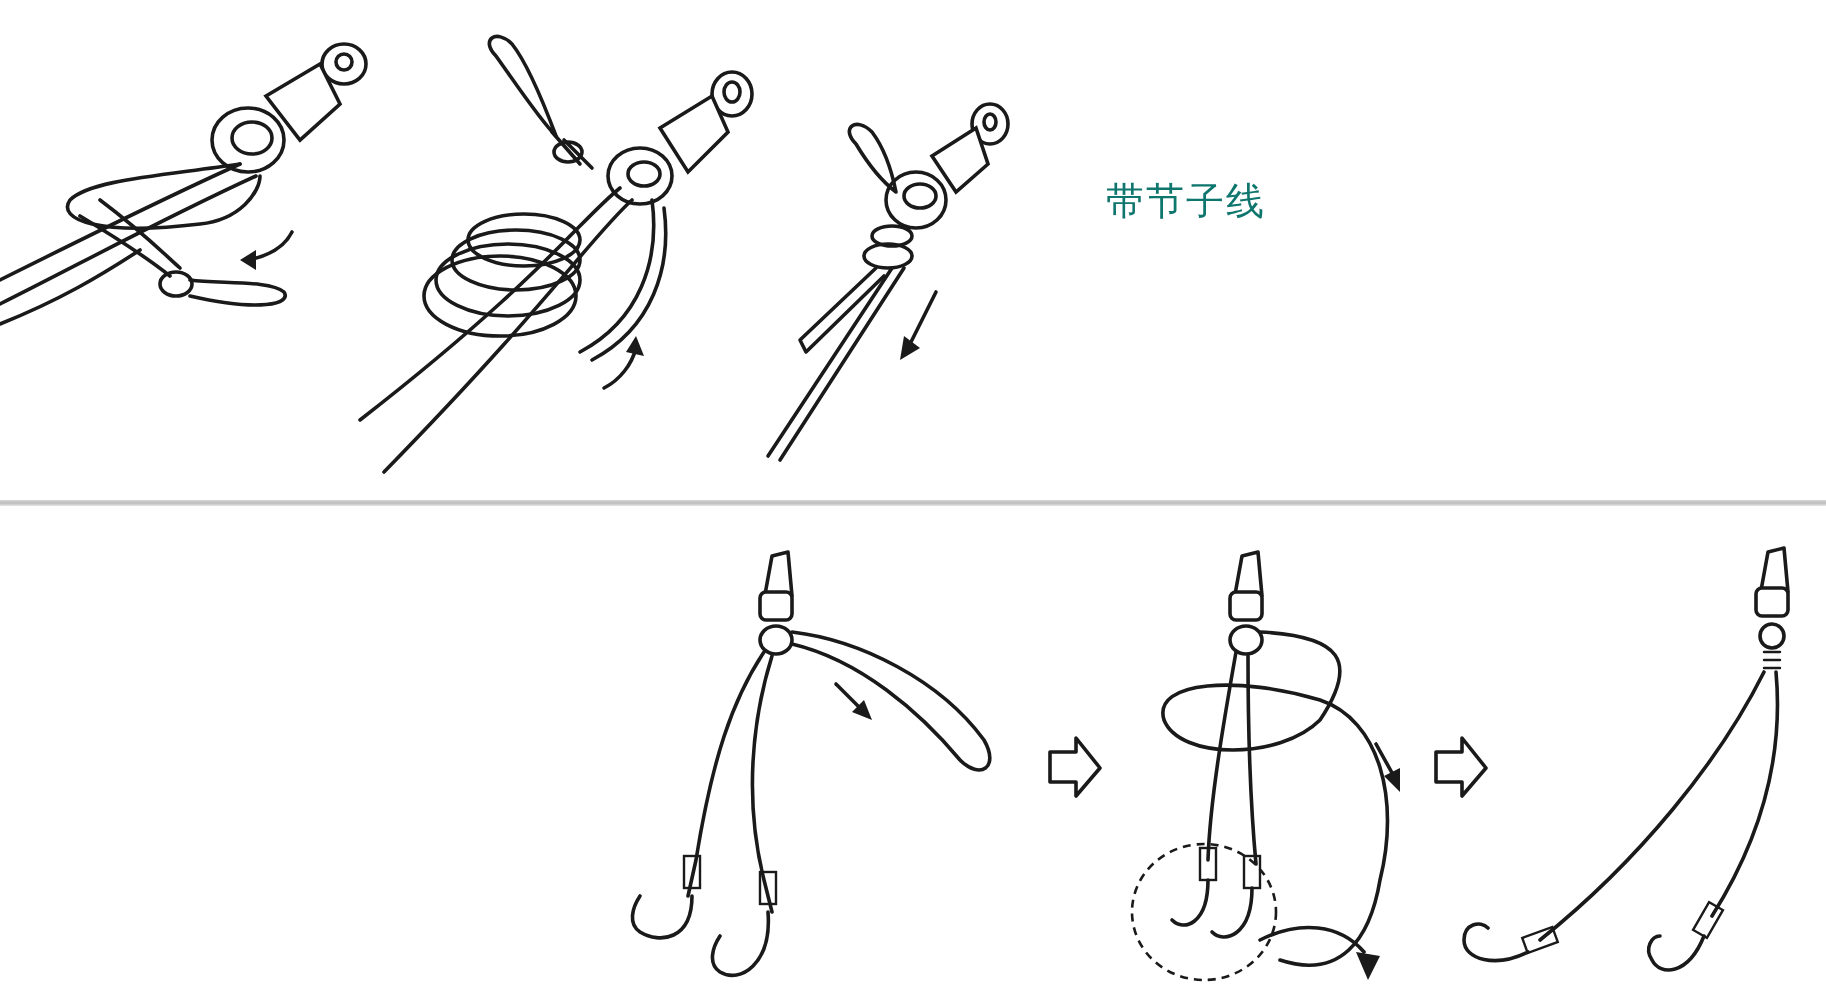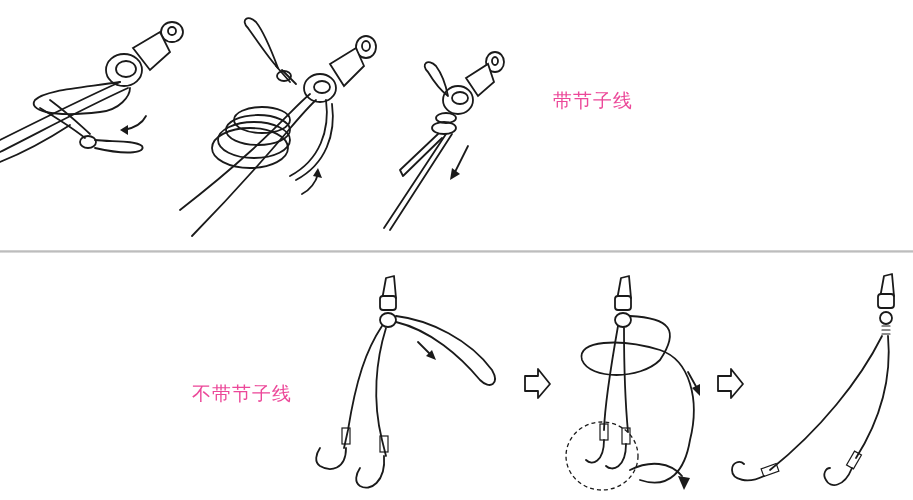--- a/index.html
+++ b/index.html
@@ -3,21 +3,21 @@
   <meta charset="utf-8">
   <style>
     html, body { margin: 0; padding: 0; background: #ffffff; }
     body { width: 913px; height: 500px; position: relative; overflow: hidden;
            font-family: "DejaVu Sans", "Liberation Sans", sans-serif; }
     .panel { position: absolute; left: 0; width: 913px; }
     .panel-top { top: 0; height: 250px; }
     .panel-bottom { top: 255px; height: 245px; }
     .divider { position: absolute; left: 0; top: 250px; width: 913px; height: 3px;
                background: linear-gradient(#d8d8d8, #bdbdbd, #e6e6e6); }
-    .label { position: absolute; font-size: 19px; color: #ec4899; letter-spacing: 1px; white-space: nowrap; }
+    .label { position: absolute; font-size: 19px; color: #0f766e; letter-spacing: 1px; white-space: nowrap; }
     .label-top { left: 553px; top: 88px; }
     .label-bottom { left: 192px; top: 381px; }
     svg { position: absolute; left: 0; top: 0; }
     .ln { fill: none; stroke: #1a1a1a; stroke-width: 1.8; stroke-linecap: round; stroke-linejoin: round; }
     .ln2 { fill: none; stroke: #1a1a1a; stroke-width: 1.2; stroke-linecap: round; }
     .dash { fill: none; stroke: #1a1a1a; stroke-width: 1.3; stroke-dasharray: 4 3; }
     .fillw { fill: #fff; stroke: #1a1a1a; stroke-width: 1.8; }
     .arrowhead { fill: #1a1a1a; }
   </style>
 </head>
@@ -144,14 +144,13 @@
       <ellipse class="ln" cx="886" cy="318" rx="6" ry="6"></ellipse>
       <path class="ln2" d="M882 326 L890 326 M882 330 L890 330 M882 334 L890 334"></path>
       <path class="ln" d="M882 336 C860 380 820 430 770 470"></path>
       <path class="ln" d="M888 336 C892 380 880 420 856 458"></path>
       <rect class="ln2" x="762" y="466" width="16" height="8" transform="rotate(-20 770 470)"></rect>
       <rect class="ln2" x="850" y="452" width="8" height="16" transform="rotate(30 854 460)"></rect>
       <path class="ln" d="M764 476 C748 484 732 480 732 470 C732 462 740 460 744 464"></path>
       <path class="ln" d="M852 468 C844 488 830 488 826 480 C822 474 826 468 830 468"></path>
     </g>
   </svg>
-  <div class="label label-bottom" style="top:126px;">不带节子线</div>
 </div>
 
 </body></html>

